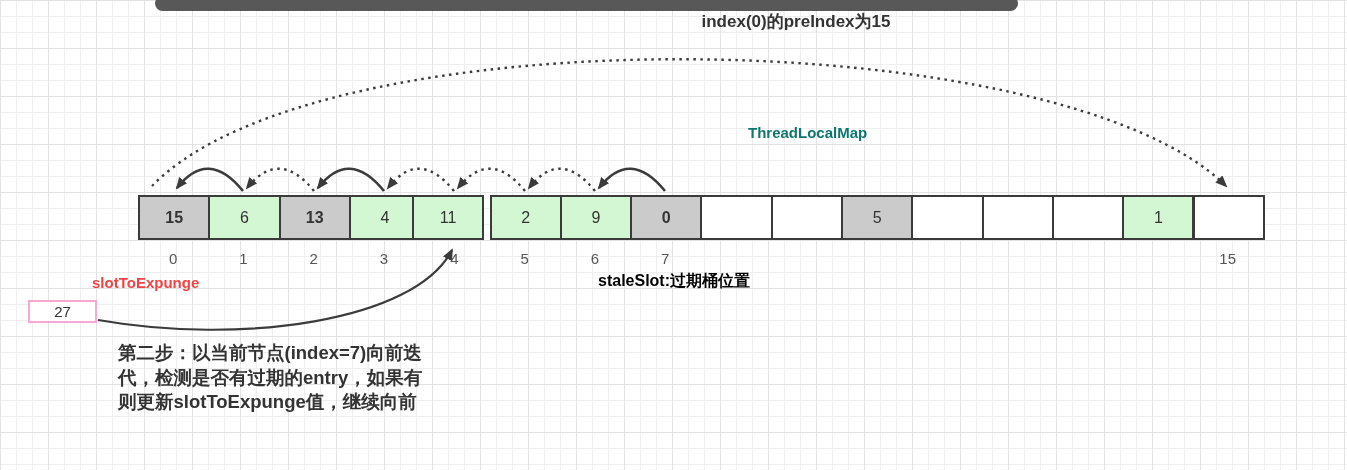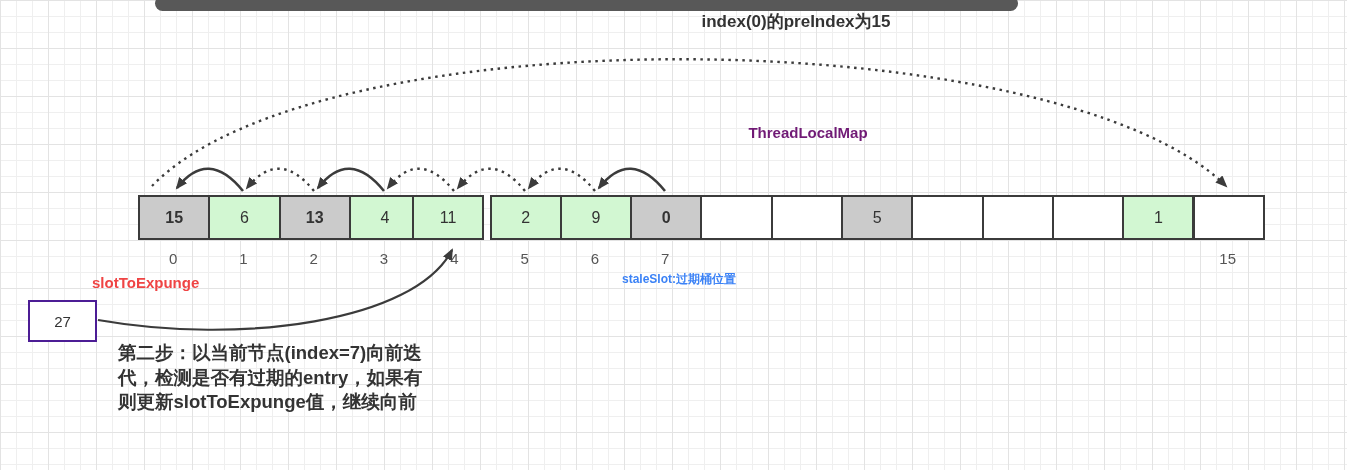--- a/index.html
+++ b/index.html
@@ -17,22 +17,22 @@
   }
   .topbar{
     position:absolute;left:155px;top:-4px;width:863px;height:15px;
     background:#585858;border-radius:9px;
   }
   .title{
     position:absolute;left:646px;top:10px;width:300px;text-align:center;
     font-size:17px;font-weight:bold;color:#333;
   }
   .map-label{
-    position:absolute;left:748px;top:124px;width:120px;text-align:center;
-    font-size:15px;font-weight:bold;color:#701a75;
+    position:absolute;left:748px;top:124px;width:120px;text-align:left;
+    font-size:15px;font-weight:bold;color:#0f766e;
   }
   #array-row{position:absolute;left:138px;top:195px;height:45px;}
   .cell{
     position:absolute;top:0;width:72.3px;height:45px;box-sizing:border-box;
     border:2px solid #3b3b3b;display:flex;align-items:center;justify-content:center;
     font-size:16px;color:#333;background:#fff;
   }
   .cell.stale{background:#cbcbcb;}
   .cell.valid{background:#d2f7d2;}
   .cell.empty{background:#ffffff;}
@@ -41,25 +41,25 @@
   .idx{
     position:absolute;top:0;width:70.3px;text-align:center;
     font-size:15px;color:#555;
   }
   .slot-label{
     position:absolute;left:92px;top:274px;width:170px;
     font-size:15px;font-weight:bold;color:#ef4444;
   }
   .stale-label{
     position:absolute;left:598px;top:271px;width:170px;
-    font-size:12px;font-weight:bold;color:#3b82f6;margin-left:24px;
+    font-size:16px;font-weight:bold;color:#000000;
   }
   .ptr-box{
-    position:absolute;left:28px;top:300px;width:69px;height:42px;box-sizing:border-box;
-    border:2px solid #4c1d95;background:#fff;display:flex;align-items:center;justify-content:center;
+    position:absolute;left:28px;top:300px;width:69px;height:23px;box-sizing:border-box;
+    border:2px solid #f9a8d4;background:#fff;display:flex;align-items:center;justify-content:center;
     font-size:15px;color:#333;
   }
   .note{
     position:absolute;left:118px;top:341px;width:344px;text-align:left;
     font-size:18.5px;font-weight:bold;color:#333;line-height:24.5px;
   }
   .note div{white-space:nowrap;}
   svg.overlay{position:absolute;left:0;top:0;pointer-events:none;}
 </style>
 </head>

